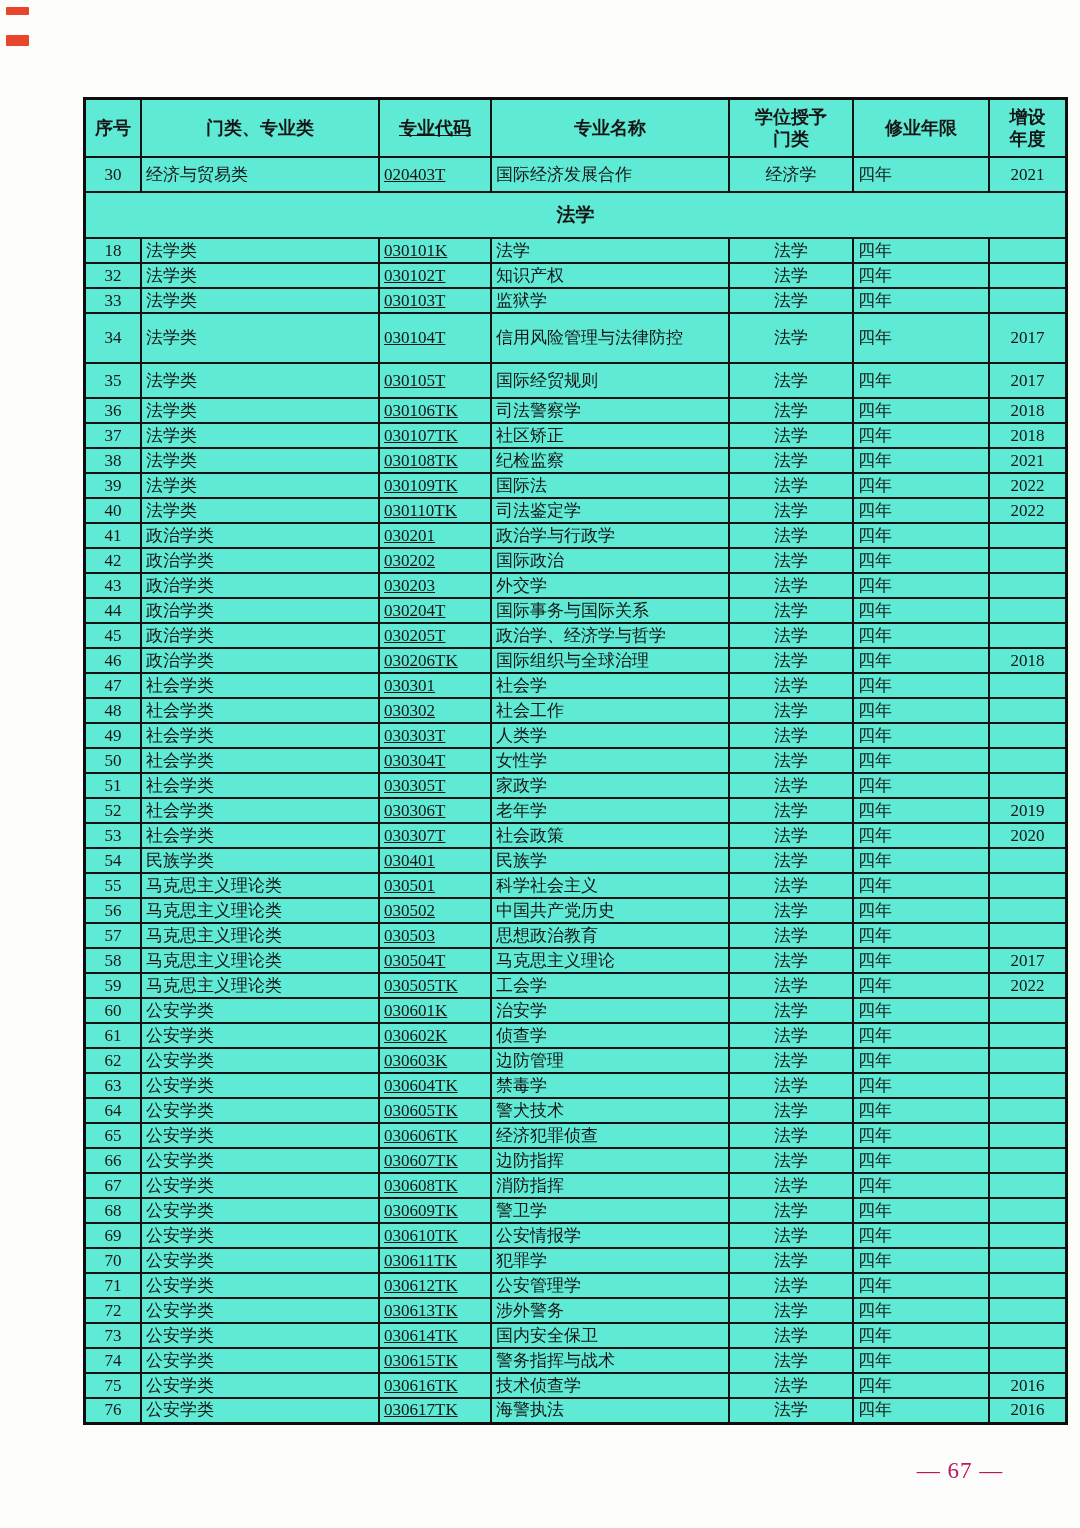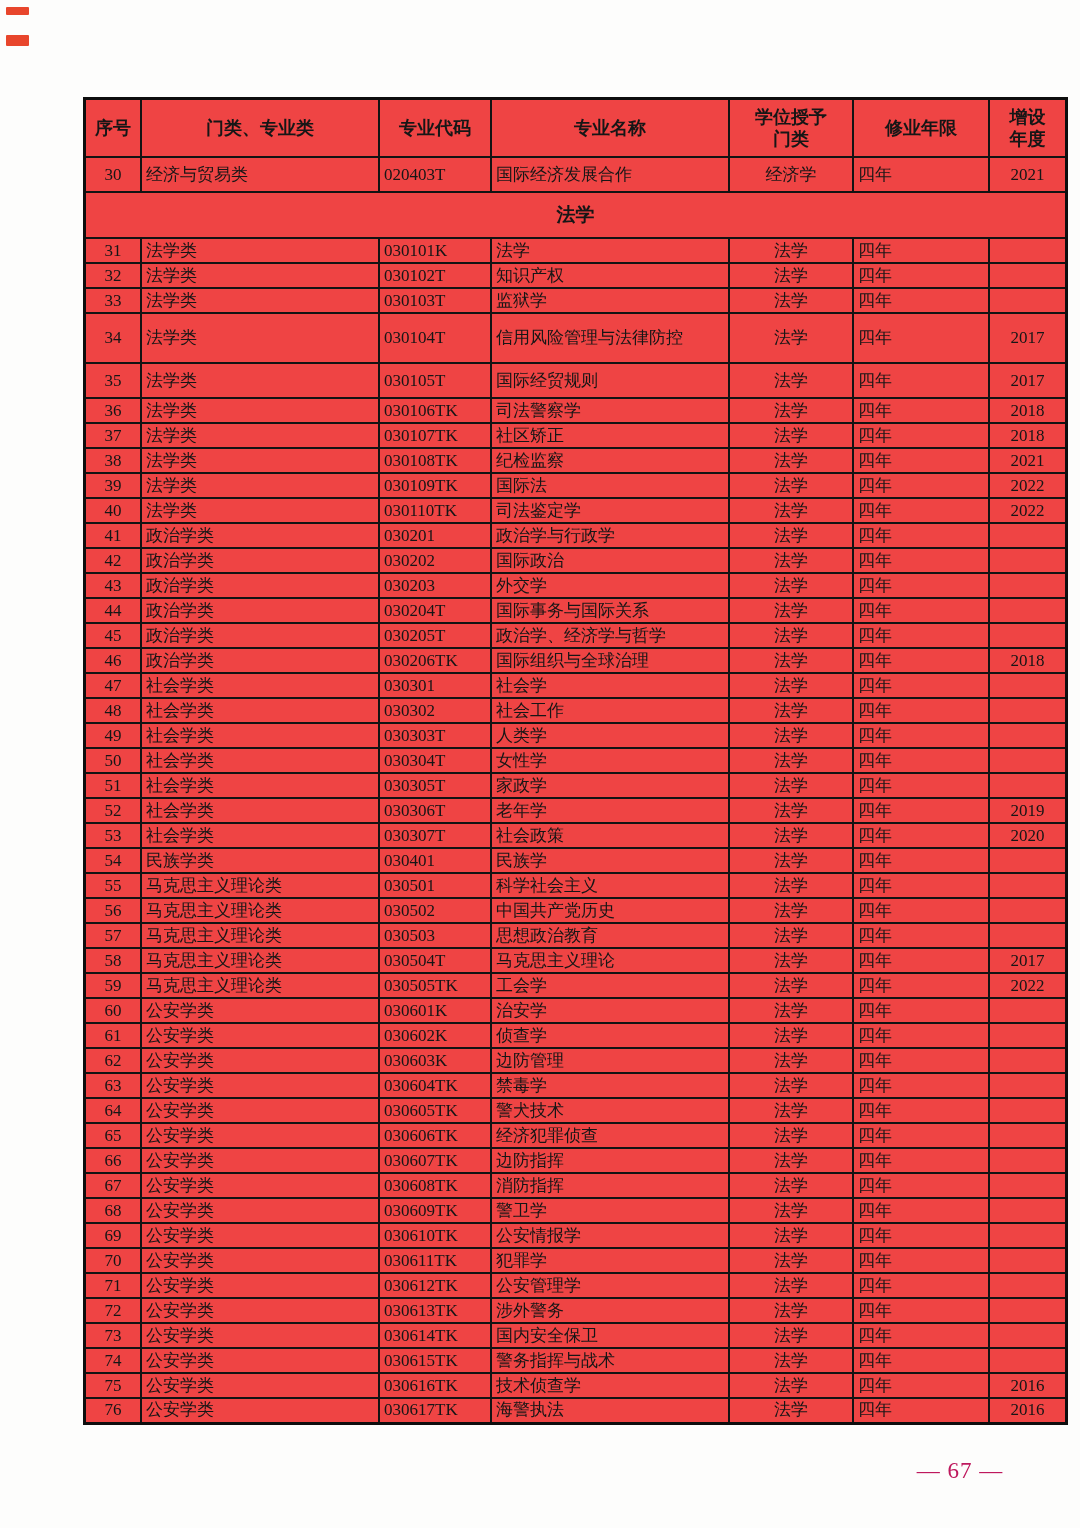--- a/index.html
+++ b/index.html
@@ -15,21 +15,21 @@
     position:absolute;left:6px;width:23px;
     border-radius:1px;
   }
   #dash1{top:7px;height:8px;}
   #dash2{top:35px;height:11px;}
   table.majors{
     position:absolute;left:83px;top:97px;
     width:917px;
     border-collapse:collapse;
     table-layout:fixed;
-    background:#ef4444;
+    background:#5eead4;
   }
   table.majors th,table.majors td{
     border:2px solid #131313;
     padding:0 4px;
     vertical-align:middle;
     font-size:17px;
     line-height:1.15;
     overflow:hidden;
     white-space:nowrap;
   }
@@ -40,21 +40,21 @@
   }
   tr.data-row{height:25px;}
   tr.row-med{height:35px;}
   tr.row-tall{height:50px;}
   tr.section-row{height:46px;}
   tr.section-row td{
     text-align:center;font-weight:bold;font-size:19px;
   }
   .c0{width:46px;text-align:center;}
   .c1{width:228px;text-align:left;padding-left:8px;}
-  .c2{width:102px;text-align:left;padding-left:5px;}
+  .c2{width:102px;text-align:left;padding-left:5px;text-decoration:underline;}
   .c3{width:228px;text-align:left;padding-left:6px;}
   .c4{width:114px;text-align:center;}
   .c5{width:126px;text-align:left;}
   .c6{width:67px;text-align:center;margin-left:44px;}
   .page-number{
     position:absolute;
     top:1458px;left:900px;width:120px;
     text-align:center;
     font-size:23px;
     color:#be185d;
@@ -86,21 +86,21 @@
         <td class="c2">020403T</td>
         <td class="c3">国际经济发展合作</td>
         <td class="c4">经济学</td>
         <td class="c5">四年</td>
         <td class="c6">2021</td>
       </tr>
       <tr class="section-row">
         <td colspan="7">法学</td>
       </tr>
       <tr class="data-row">
-        <td class="c0">31</td>
+        <td class="c0">18</td>
         <td class="c1">法学类</td>
         <td class="c2">030101K</td>
         <td class="c3">法学</td>
         <td class="c4">法学</td>
         <td class="c5">四年</td>
         <td class="c6"></td>
       </tr>
       <tr class="data-row">
         <td class="c0">32</td>
         <td class="c1">法学类</td>

